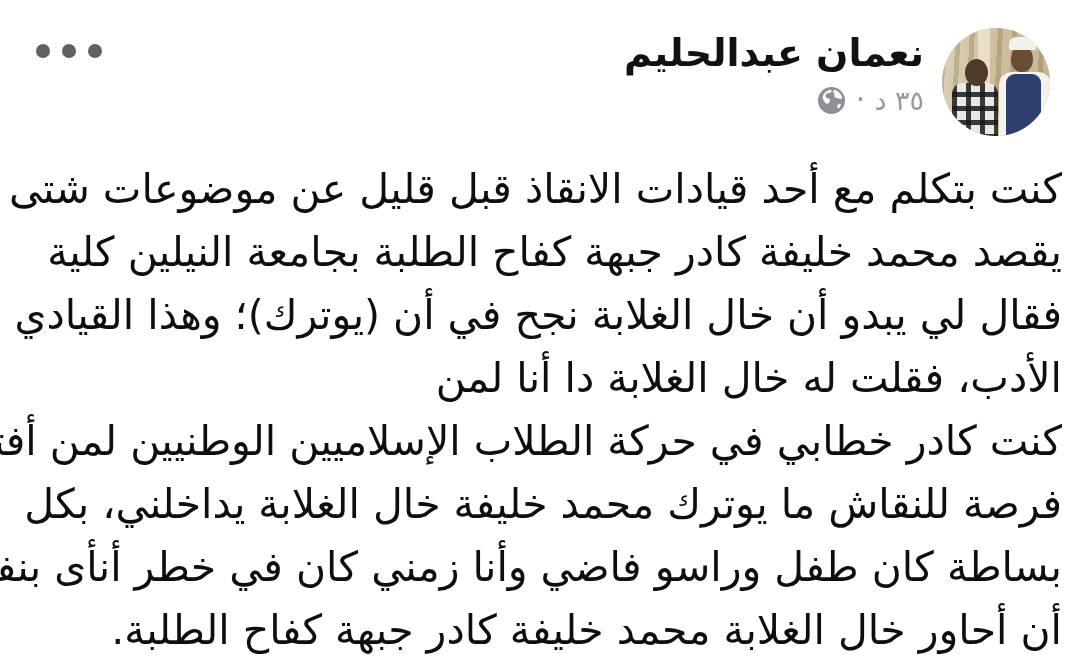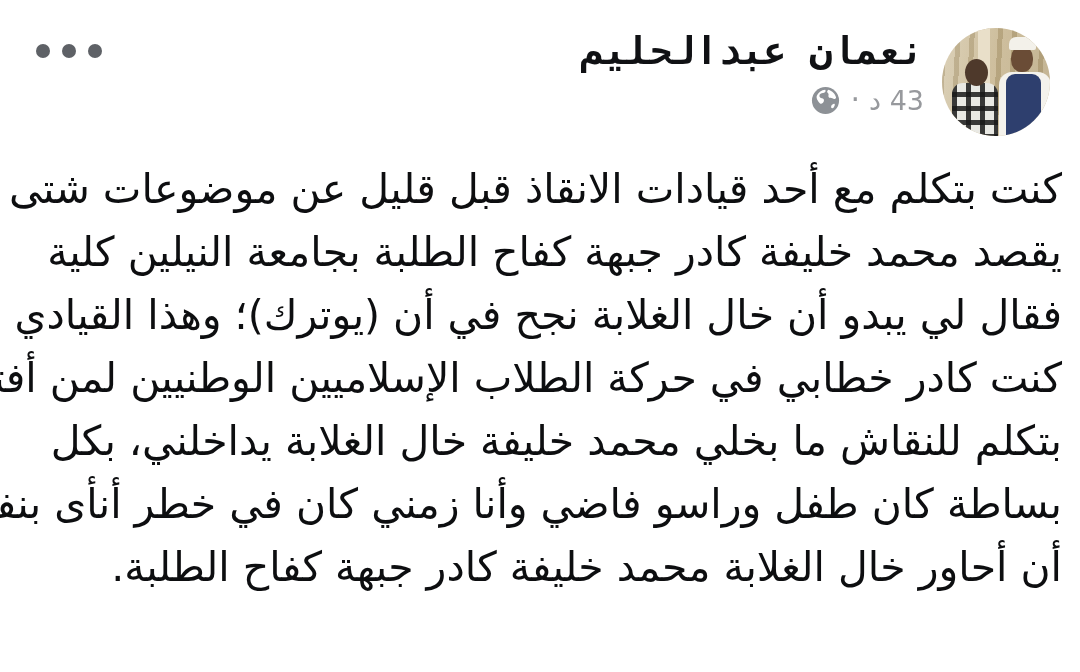--- a/index.html
+++ b/index.html
@@ -112,21 +112,20 @@
     display: flex;
     flex-direction: column;
   }
   .author {
     font-size: 38px;
     font-weight: 700;
     color: #101114;
     line-height: 1.25;
     cursor: pointer;
     white-space: nowrap;
-    font-family: Liberation Mono, monospace;
   }
   .timerow {
     display: flex;
     align-items: center;
     gap: 9px;
     margin-top: 7px;
     color: #97999d;
     font-size: 27px;
     line-height: 1;
   }
@@ -181,21 +180,21 @@
       <div class="p1-head"></div>
       <div class="p2-body"></div>
       <div class="p2-vest"></div>
       <div class="p2-head"></div>
       <div class="p2-cap"></div>
     </div>
 
     <div class="meta">
       <div class="author">نعمان عبدالحليم</div>
       <div class="timerow">
-        <span class="time">43 د</span>
+        <span class="time">٣٥ د</span>
         <span class="sep">·</span>
         <span class="globe">
           <svg viewBox="0 0 24 24" width="31" height="31" aria-hidden="true">
             <circle cx="12" cy="12" r="10.5" fill="#8d9196"></circle>
             <path fill="#ffffff" d="M5.2 8.6c1-2.8 3.6-4.8 6.6-5 .9 1.6-.8 2.5-1.9 2.6-1.1.1-2.6.6-2.6 2.2 0 1 .9 1.8 1.9 1.8s2 1 1.5 2.4c-.4 1.3-1.9 2.6-2.9 1.7-1.4-1.3-3.1-3.5-2.6-5.7z"></path>
             <path fill="#ffffff" d="M14.2 3.6c3 .8 5.4 3.2 6 6.2-.7 1.5-2 .9-2.9.4-.9-.5-2.4 0-2.9-1s.5-1.9-.4-2.8c-.9-.9-1.1-1.9.2-2.8z"></path>
             <path fill="#ffffff" d="M18.9 14.6c.6.4.3 1.6-.4 2.6-.7 1-1.9 1.1-2.1.2-.2-.9.2-1.9 1-2.4.6-.4 1.1-.7 1.5-.4z"></path>
           </svg>
         </span>
       </div>
@@ -206,19 +205,20 @@
       <span class="dot"></span>
       <span class="dot"></span>
     </button>
 
   </div>
 
   <div class="body-text">
     <div class="body-line">كنت بتكلم مع أحد قيادات الانقاذ قبل قليل عن موضوعات شتى</div>
     <div class="body-line">يقصد محمد خليفة كادر جبهة كفاح الطلبة بجامعة النيلين كلية</div>
     <div class="body-line">فقال لي يبدو أن خال الغلابة نجح في أن (يوترك)؛ وهذا القيادي</div>
+    <div class="body-line">الأدب، فقلت له خال الغلابة دا أنا لمن</div>
     <div class="body-line">كنت كادر خطابي في حركة الطلاب الإسلاميين الوطنيين لمن أفتح</div>
-    <div class="body-line">بتكلم للنقاش ما بخلي محمد خليفة خال الغلابة يداخلني، بكل</div>
+    <div class="body-line">فرصة للنقاش ما يوترك محمد خليفة خال الغلابة يداخلني، بكل</div>
     <div class="body-line">بساطة كان طفل وراسو فاضي وأنا زمني كان في خطر أنأى بنفسي</div>
     <div class="body-line">أن أحاور خال الغلابة محمد خليفة كادر جبهة كفاح الطلبة.</div>
   </div>
 
 </div>
 
 </body></html>

